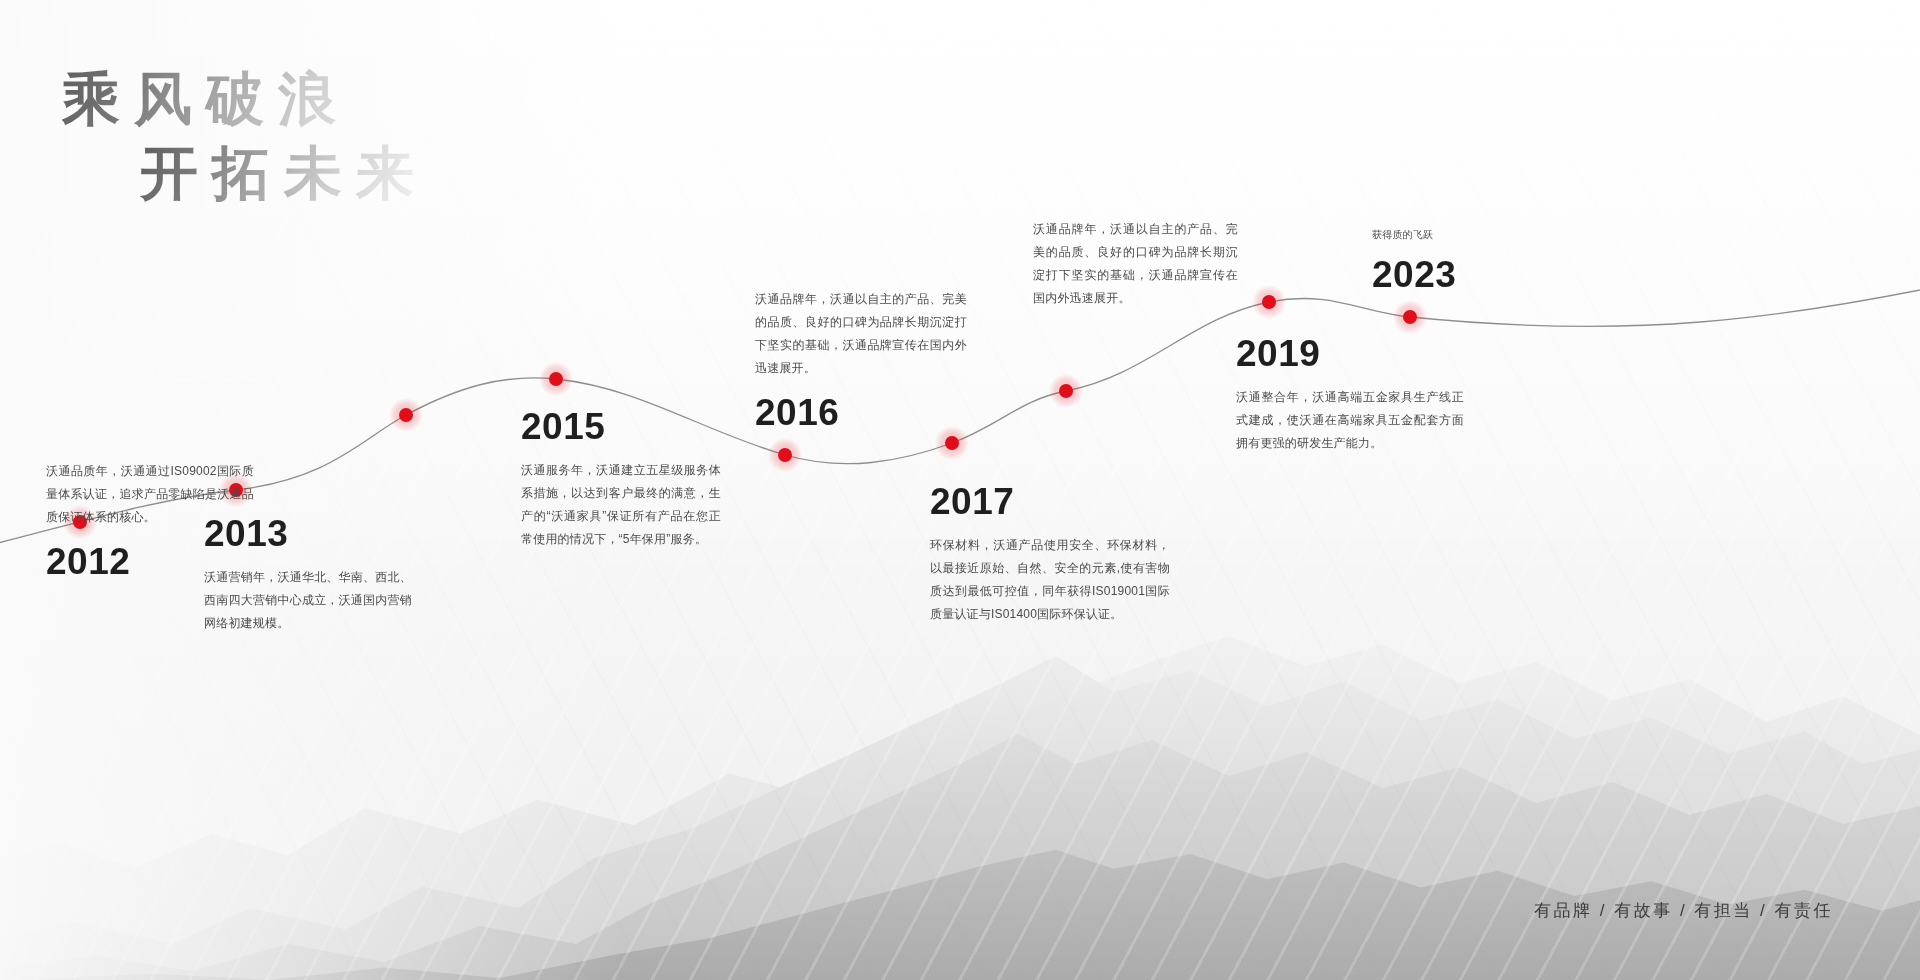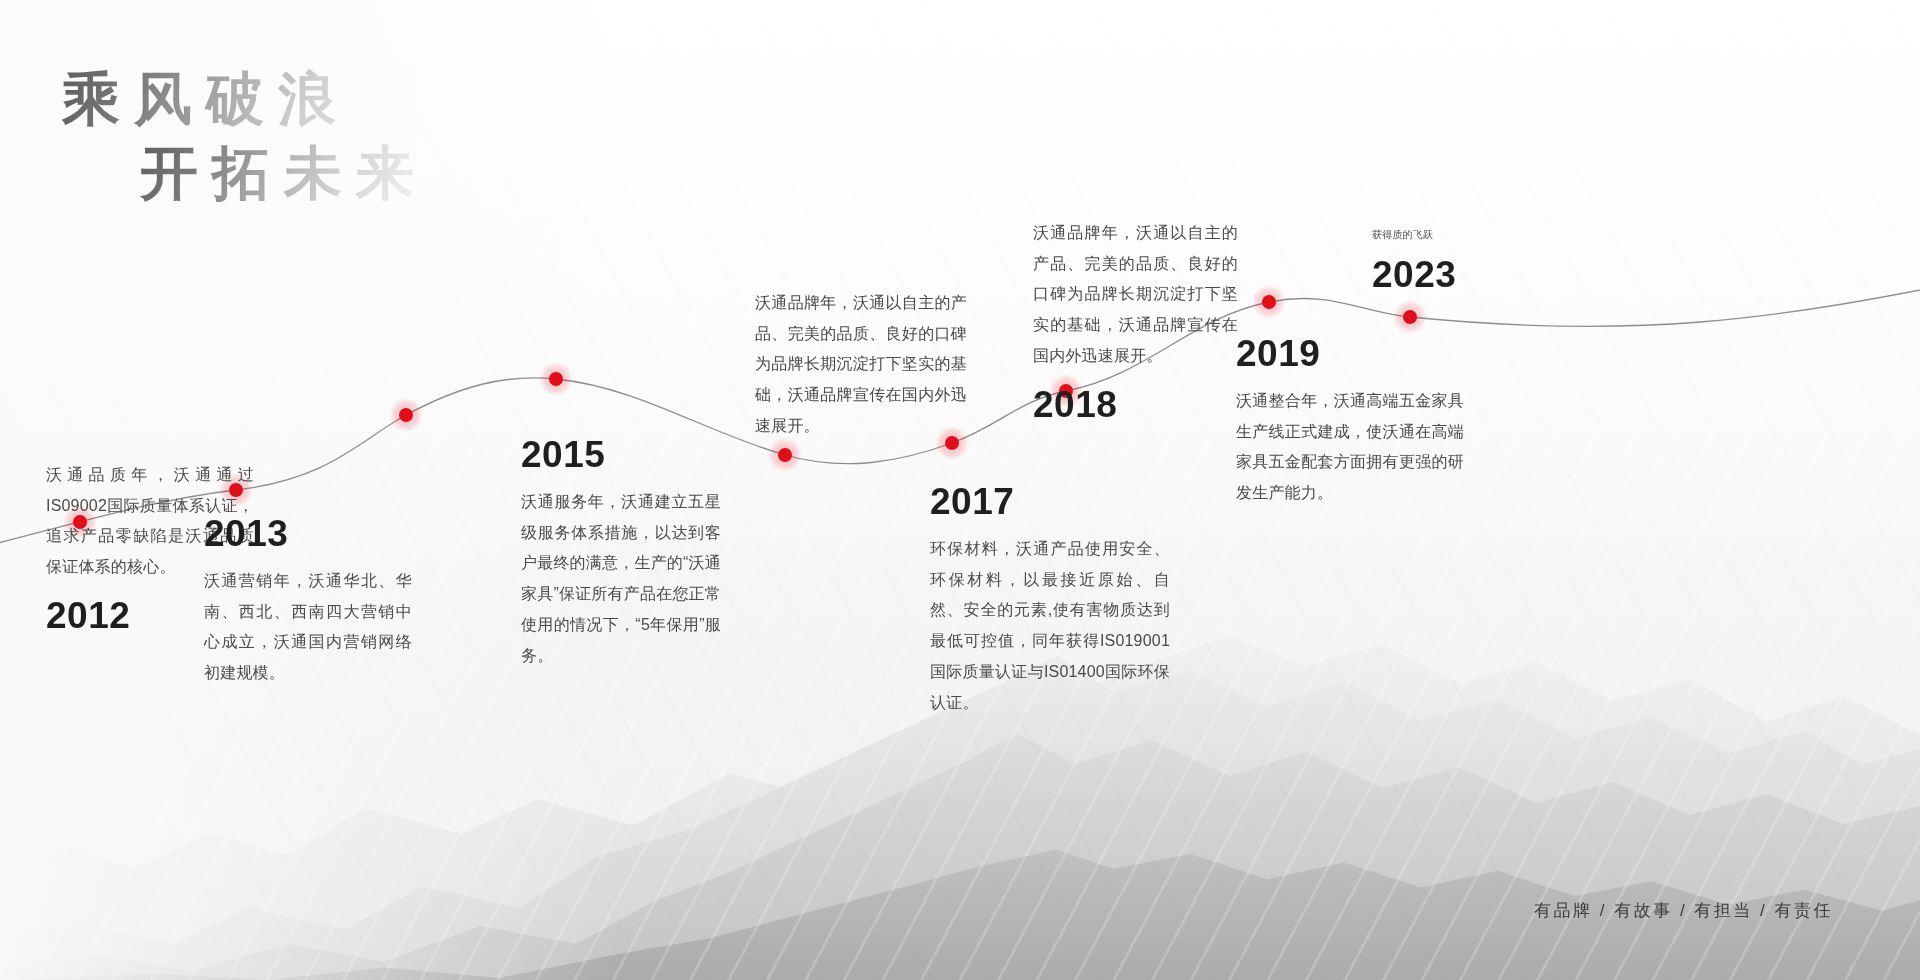--- a/index.html
+++ b/index.html
@@ -173,21 +173,21 @@
   .m-year {
     font-family: "Liberation Sans", "DejaVu Sans", sans-serif;
     font-weight: 700;
     font-size: 37px;
     color: #1f1f1f;
     letter-spacing: .5px;
     line-height: 1;
   }
   .m-desc {
     font-family: "Liberation Sans", "DejaVu Sans", sans-serif;
-    font-size: 16px;
+    font-size: 12px;
     line-height: 1.92;
     color: #4a4a4a;
     letter-spacing: .2px;
     text-align: justify;
     text-justify: inter-ideograph;
   }
   .m-kicker {
     font-family: "Liberation Sans", "DejaVu Sans", sans-serif;
     font-size: 10px;
     color: #4a4a4a;
@@ -287,37 +287,37 @@
     <div class="m-desc">沃通品质年，沃通通过IS09002国际质量体系认证，追求产品零缺陷是沃通品质保证体系的核心。</div>
     <div class="m-year">2012</div>
   </div>
 
   <div class="mblock below" style="left:204px; top:515px; width:208px;">
     <div class="m-year">2013</div>
     <div class="m-desc">沃通营销年，沃通华北、华南、西北、西南四大营销中心成立，沃通国内营销网络初建规模。</div>
   </div>
 
 
-  <div class="mblock below" style="left:521px; top:436px; width:200px;">
+  <div class="mblock below" style="left:521px; top:408px; width:200px;">
     <div class="m-year">2015</div>
     <div class="m-desc">沃通服务年，沃通建立五星级服务体系措施，以达到客户最终的满意，生产的“沃通家具”保证所有产品在您正常使用的情况下，“5年保用”服务。</div>
   </div>
 
   <div class="mblock above" style="left:755px; top:288px; width:212px;">
     <div class="m-desc">沃通品牌年，沃通以自主的产品、完美的品质、良好的口碑为品牌长期沉淀打下坚实的基础，沃通品牌宣传在国内外迅速展开。</div>
+    <div class="m-year">2016</div>
   </div>
 
   <div class="mblock below" style="left:930px; top:483px; width:240px;">
     <div class="m-year">2017</div>
     <div class="m-desc">环保材料，沃通产品使用安全、环保材料，以最接近原始、自然、安全的元素,使有害物质达到最低可控值，同年获得IS019001国际质量认证与IS01400国际环保认证。</div>
   </div>
 
   <div class="mblock above" style="left:1033px; top:218px; width:205px;">
     <div class="m-desc">沃通品牌年，沃通以自主的产品、完美的品质、良好的口碑为品牌长期沉淀打下坚实的基础，沃通品牌宣传在国内外迅速展开。</div>
-    <div class="m-year">2018</div>
   </div>
 
   <div class="mblock below" style="left:1236px; top:335px; width:228px;">
     <div class="m-year">2019</div>
     <div class="m-desc">沃通整合年，沃通高端五金家具生产线正式建成，使沃通在高端家具五金配套方面拥有更强的研发生产能力。</div>
   </div>
 
   <div class="mblock" style="left:1372px; top:225px; width:190px;">
     <div class="m-kicker">获得质的飞跃</div>
     <div class="m-year" style="margin-top:12px;">2023</div>

